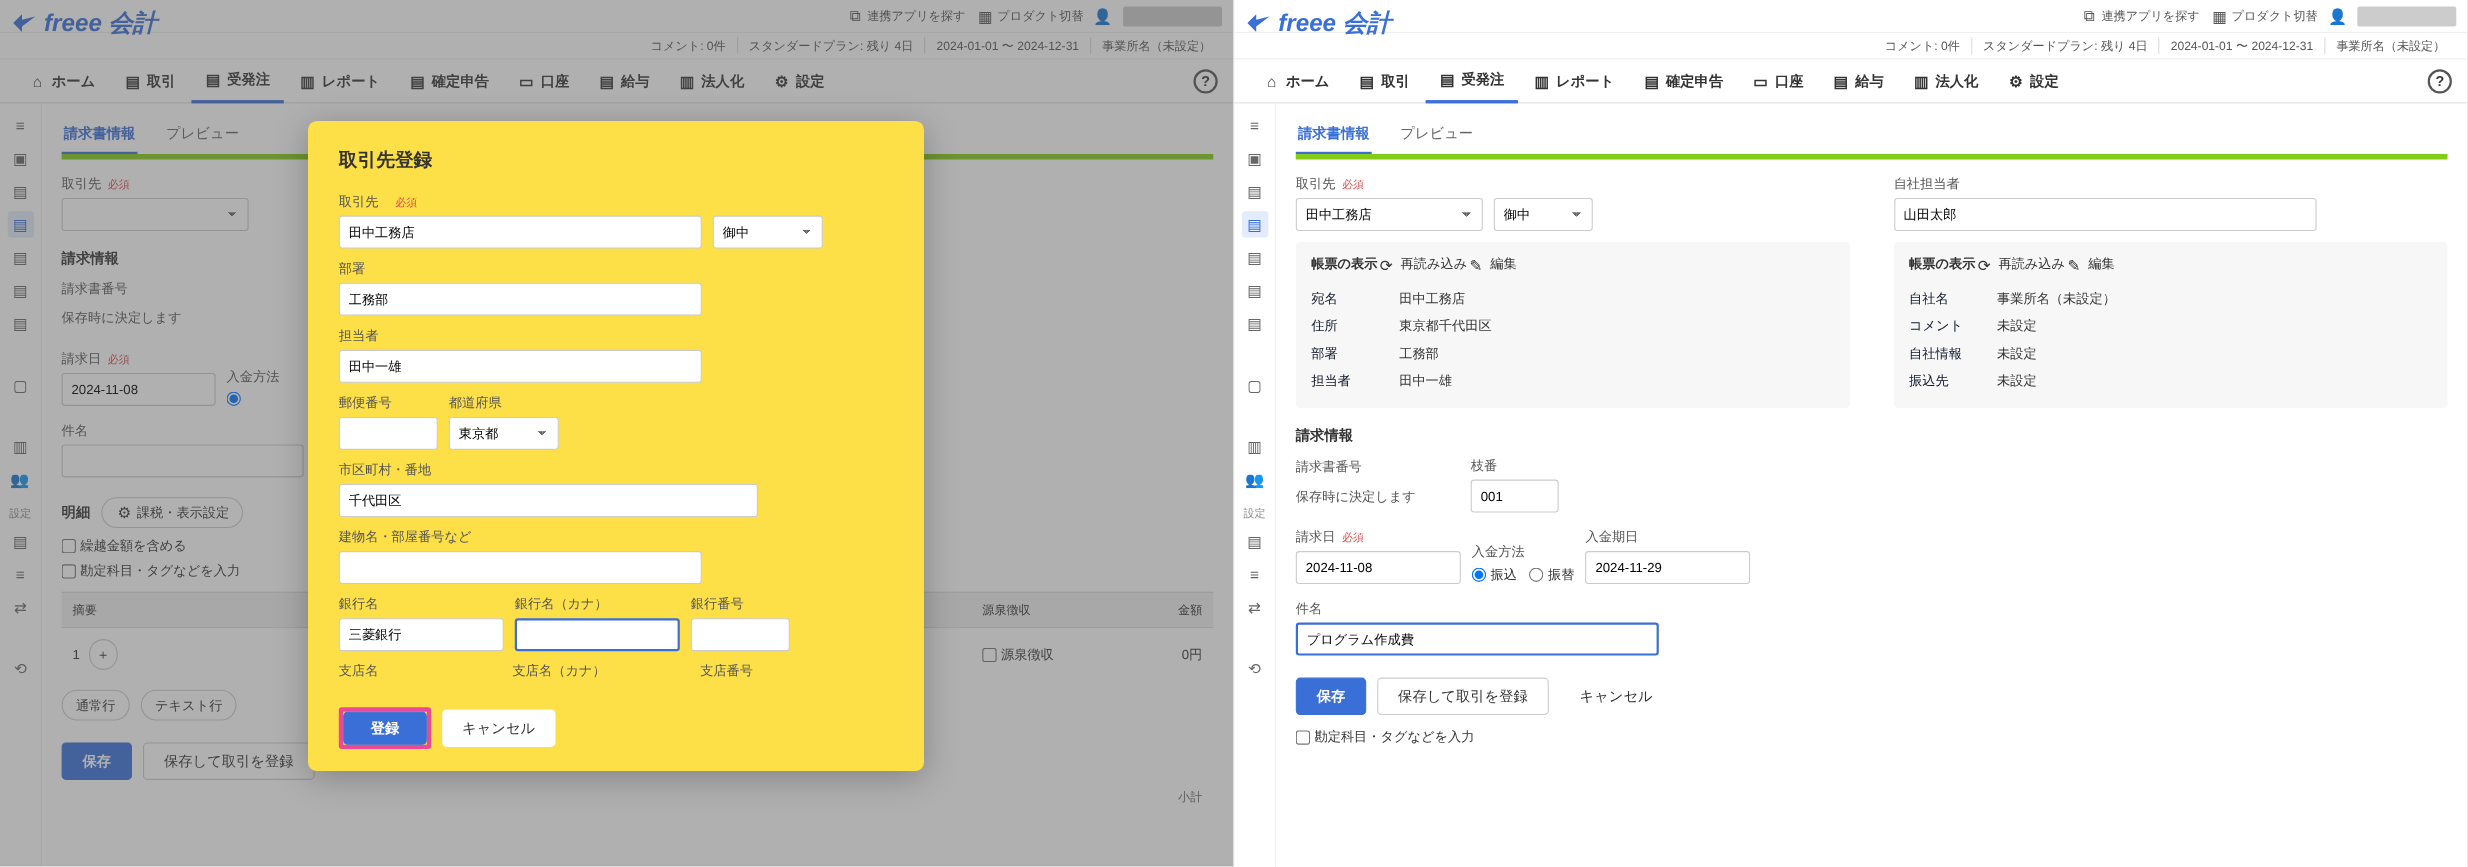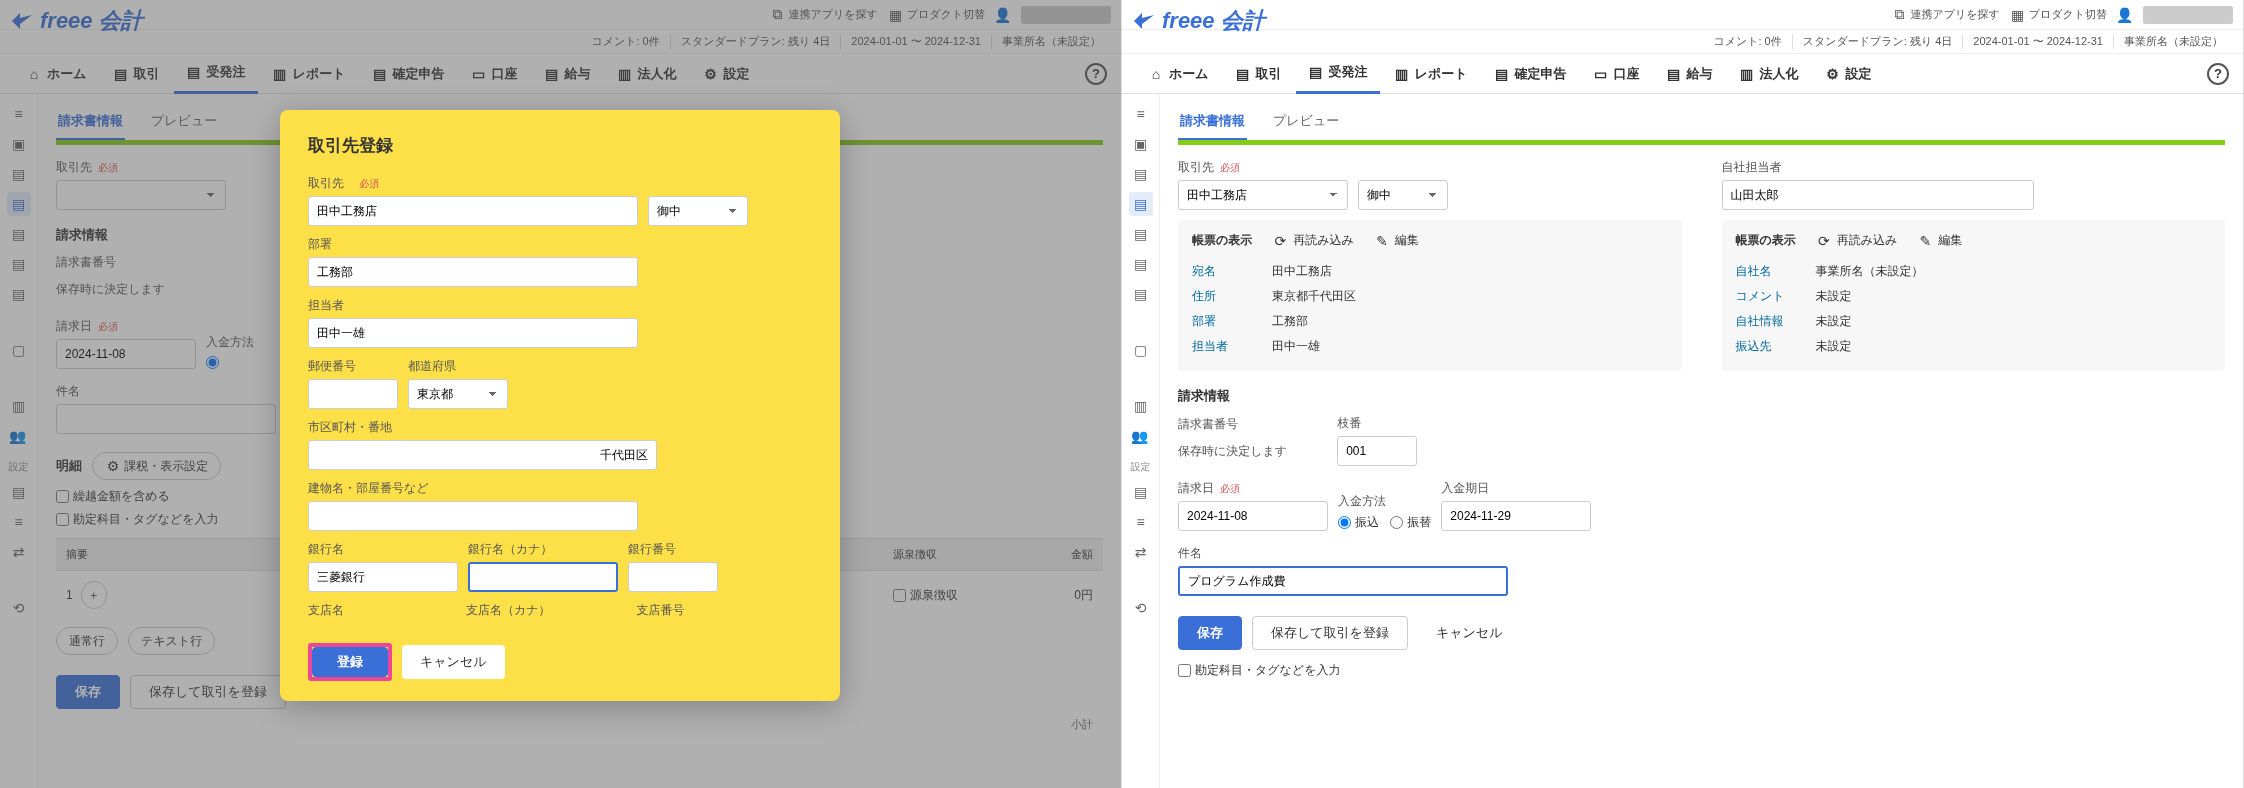--- a/index.html
+++ b/index.html
@@ -29,25 +29,25 @@
 .tabs .tab.active{color:#3a6fd8;border-bottom:2px solid #3a6fd8;font-weight:600}
 .section{margin-top:14px}
 .flabel{font-size:12px;color:#555;margin-bottom:4px;display:flex;align-items:center;gap:6px}
 .req{color:#d94f4f;font-size:10px}
 .row{display:flex;gap:10px;align-items:flex-end;flex-wrap:wrap}
 .input,.select{height:30px;border:1px solid #ccc;border-radius:3px;padding:0 8px;font-size:12px;background:#fff}
 .select{appearance:none;padding-right:24px;background-image:linear-gradient(45deg,transparent 50%,#666 50%),linear-gradient(135deg,#666 50%,transparent 50%);background-position:calc(100% - 14px) 12px,calc(100% - 10px) 12px;background-size:4px 4px;background-repeat:no-repeat}
 .hdr{font-size:13px;font-weight:600;margin:16px 0 10px}
 .note{font-size:12px;color:#555;padding:6px 0}
 .card{background:#f7f7f7;border-radius:4px;padding:12px 14px;margin-top:10px}
-.cardhead{display:flex;align-items:center;gap:20px;font-size:12px;margin-bottom:10px}
+.cardhead{display:flex;align-items:center;font-size:12px;margin-bottom:10px}
 .cardhead .h{font-weight:600}
 .cardhead .act{display:flex;align-items:center;gap:5px;cursor:pointer}
 .kv{display:flex;font-size:12px;padding:4px 0}
-.kv .k{width:80px;color:#0369a1}
+.kv .k{width:80px;color:#0f172a}
 .kv .v{color:#333}
 .tablehead{display:flex;background:#f1f1f1;padding:8px 10px;font-size:11px;border-top:1px solid #ddd;border-bottom:1px solid #ddd}
 .btnrow{display:flex;gap:10px;margin-top:20px;align-items:center}
 .btn{height:34px;padding:0 18px;border-radius:4px;font-size:13px;cursor:pointer;display:flex;align-items:center;justify-content:center;border:1px solid #ccc;background:#fff}
 .btn.primary{background:#3a6fd8;color:#fff;border-color:#3a6fd8;font-weight:600}
 .pill{height:28px;padding:0 12px;border:1px solid #ccc;border-radius:14px;font-size:12px;display:flex;align-items:center;cursor:pointer;background:#fff}
 .overlay{position:absolute;inset:0;background:rgba(80,80,80,.45)}
 .modal{position:absolute;top:110px;left:280px;width:560px;background:#fde047;border-radius:8px;padding:24px 28px 20px;box-shadow:0 6px 30px rgba(0,0,0,.25)}
 .modal h2{font-size:17px;margin-bottom:18px}
 .modal .flabel{margin-top:10px}
@@ -226,21 +226,21 @@
       <div>
         <div class="flabel">郵便番号</div>
         <input class="input" style="width: 90px;">
       </div>
       <div>
         <div class="flabel">都道府県</div>
         <select class="select" style="width:100px"><option>東京都</option></select>
       </div>
     </div>
     <div class="flabel">市区町村・番地</div>
-    <input class="input" style="width: 349px; text-align: right;" value="千代田区">
+    <input class="input" style="width: 381px;" value="千代田区">
     <div class="flabel">建物名・部屋番号など</div>
     <input class="input" style="width: 330px;">
     <div class="row">
       <div><div class="flabel">銀行名</div><input class="input" style="width: 150px;" value="三菱銀行"></div>
       <div><div class="flabel">銀行名（カナ）</div><input class="input focus" style="width: 150px;"></div>
       <div><div class="flabel">銀行番号</div><input class="input" style="width: 90px;"></div>
     </div>
     <div class="row">
       <div>
           <div class="flabel">支店名</div>
@@ -357,21 +357,21 @@
               <span>取引先</span>
               <span class="req">必須</span>
             </div>
           <div class="row">
             <select class="select" style="width:170px"><option>田中工務店</option></select>
             <select class="select" style="width:90px"><option>御中</option></select>
           </div>
         </div>
         <div>
           <div class="flabel">自社担当者</div>
-          <input class="input" style="width: 312px;" value="山田太郎">
+          <input class="input" style="width: 384px;" value="山田太郎">
         </div>
       </div>
       <div class="cols">
         <div class="card">
           <div class="cardhead">
             <span class="h">帳票の表示</span>
             <span class="act">
                 <span class="icn">⟳</span>
                 <span>再読み込み</span>
               </span>

